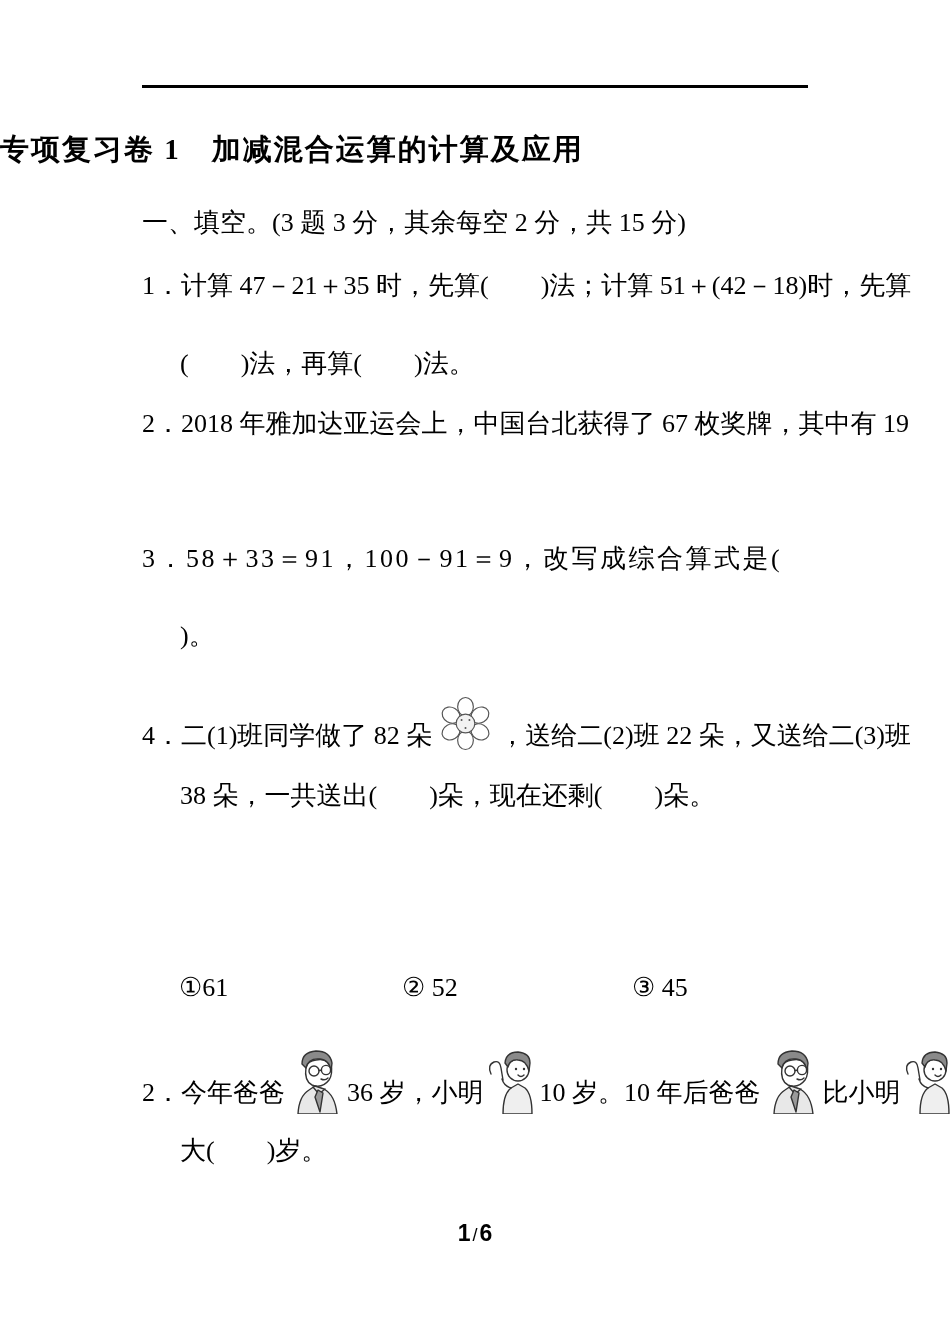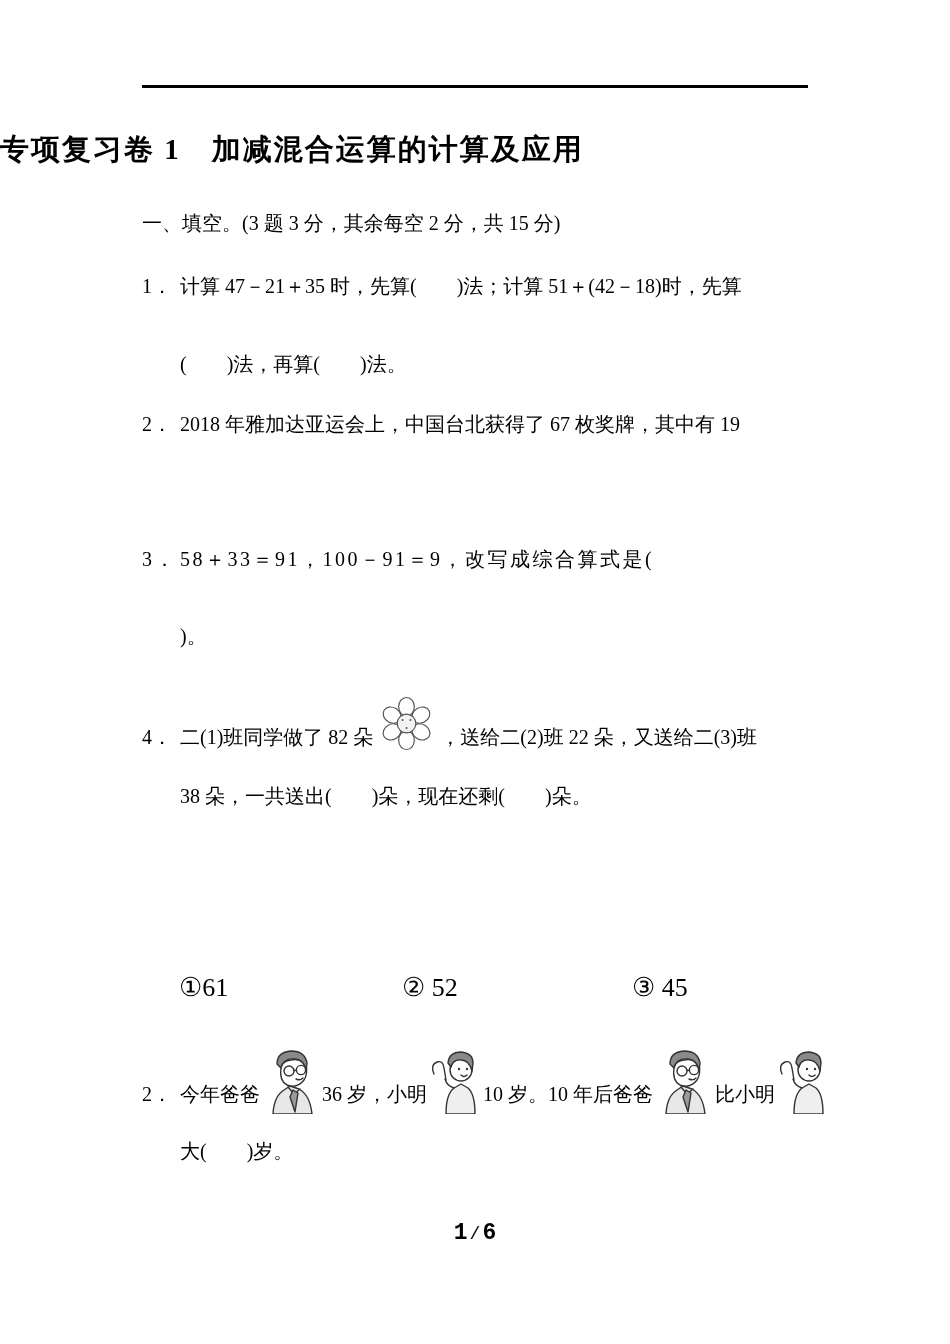--- a/index.html
+++ b/index.html
@@ -27,44 +27,45 @@
     left: 0; top: 130px; width: 100%;
     margin: 0;
     text-align: left;
     font-size: 29px;
     font-weight: bold;
     letter-spacing: 2px;
   }
   .line {
     position: absolute;
     left: 142px;
-    font-size: 20px;
+    font-size: 26px;
     line-height: 34px;
     white-space: nowrap;
+    text-align: right;
   }
   .line.indent { left: 180px; }
   .qnum { display: inline-block; min-width: 38px; }
   .spread { letter-spacing: 2.5px; }
   .options-row {
     position: absolute;
     left: 0; top: 971px;
     width: 882px; height: 34px;
     font-size: 26px; line-height: 34px;
   }
   .options-row .opt { position: absolute; white-space: nowrap; }
   .opt-1 { left: 179px; }
   .opt-2 { left: 402px; }
   .opt-3 { left: 632px; }
   .icon-person { vertical-align: -13px; margin: 0 1px; }
   .icon-flower { vertical-align: -7px; margin: 0 5px; }
   .footer {
     position: absolute;
     left: 0; top: 1220px; width: 100%;
     text-align: center;
-    font-family: Liberation Mono, monospace;
+    font-family: Liberation Sans, sans-serif;
     font-size: 23px;
     font-weight: bold;
   }
   .footer .sep { font-weight: normal; font-size: 18px; padding: 0 2px; }
   svg { display: inline-block; }
 </style>
 </head>
 <body>
 
 <div class="page">

